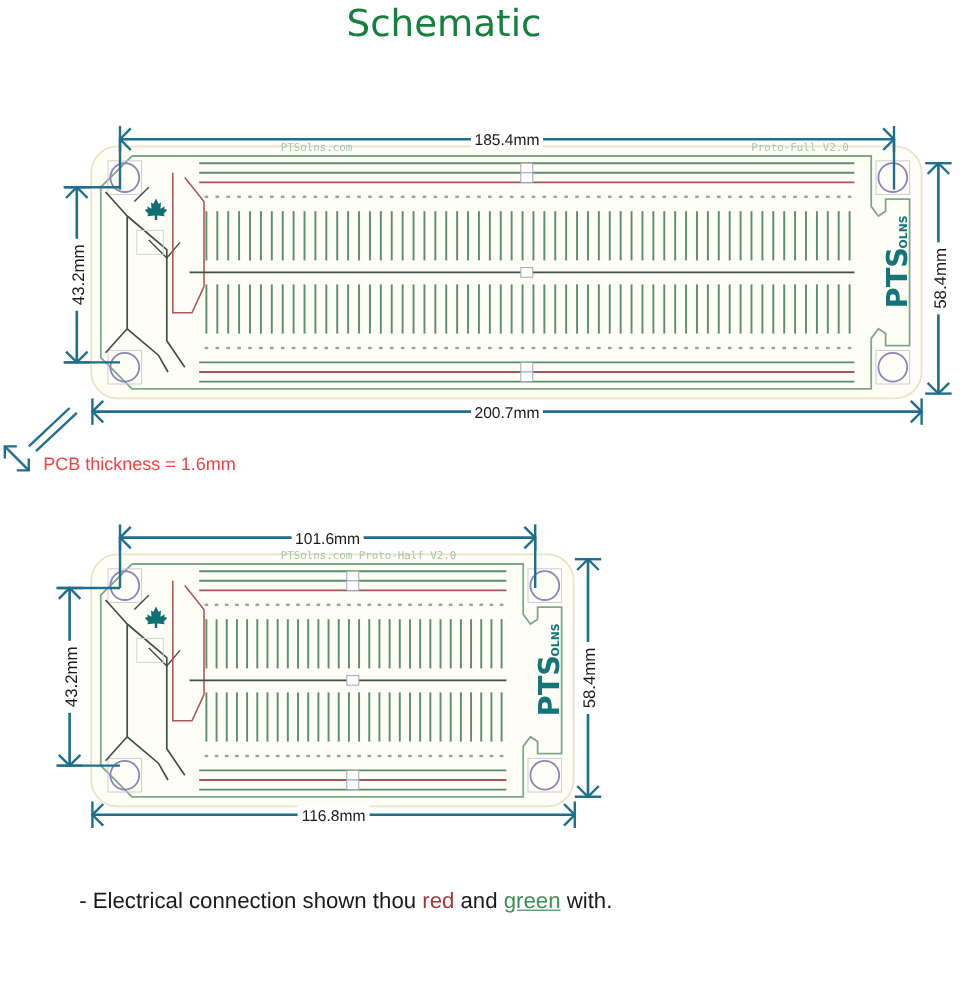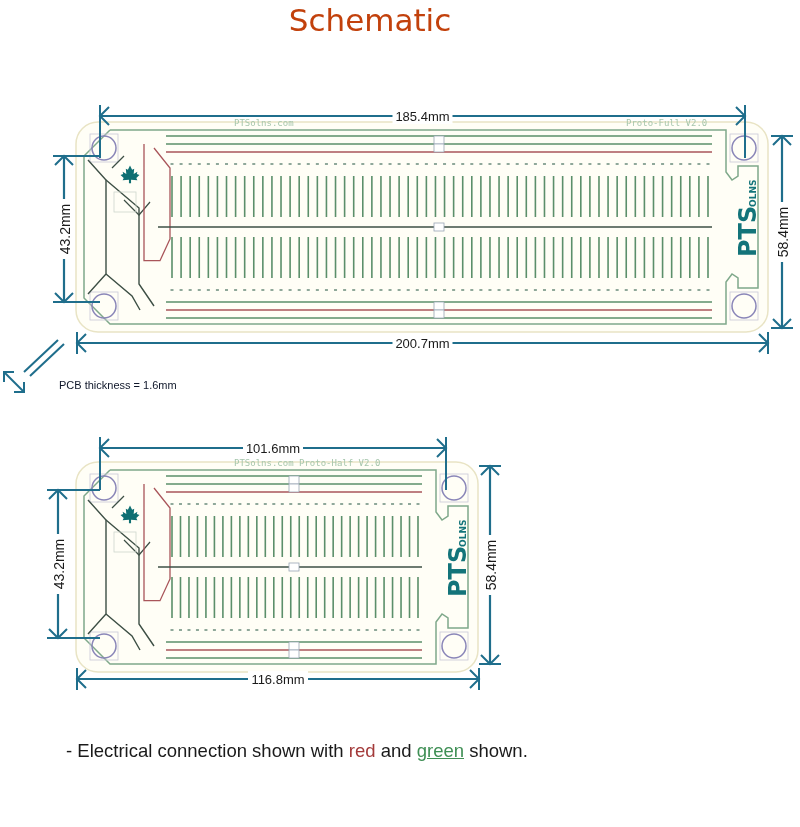--- a/index.html
+++ b/index.html
@@ -1,21 +1,21 @@
 <!DOCTYPE html>
 <html><head>
 <meta charset="utf-8">
 <style>
   html, body { margin: 0; padding: 0; background: #ffffff; }
   body { width: 800px; height: 827px; position: relative; overflow: hidden;
          font-family: "Liberation Sans", "DejaVu Sans", sans-serif; color: #1a1a1a; }
   .title { position: absolute; left: 0; width: 740px; top: 2px; text-align: center;
-           font-size: 31px; font-family: "DejaVu Sans", sans-serif; font-weight: normal; color: #c2410c; }
+           font-size: 31px; font-family: "DejaVu Sans", sans-serif; font-weight: normal; color: #15803d; }
   svg.diagram { position: absolute; left: 0; top: 0; }
-  .pcb-note { position: absolute; left: 36px; top: 379px; font-size: 11px; color: #0f172a; margin-left: 23px; }
+  .pcb-note { position: absolute; left: 36px; top: 379px; font-size: 15px; color: #ef4444; }
   .notes { position: absolute; left: 66px; top: 738px; font-size: 18.5px; line-height: 25px; color: #1a1a1a; }
   .notes div { white-space: nowrap; }
   .red { color: #a33a3a; }
   .green { color: #3f8f55; text-decoration: underline; }
 </style>
 </head>
 <body>
 
 <div class="title">Schematic</div>
 
@@ -561,15 +561,15 @@
       <line x1="4" y1="372" x2="24" y2="392" stroke="#1f6e8c" stroke-width="2"></line>
       <polyline points="4,382 4,372 14,372" fill="none" stroke="#1f6e8c" stroke-width="2"></polyline>
       <polyline points="14,392 24,392 24,382" fill="none" stroke="#1f6e8c" stroke-width="2"></polyline>
     </g>
 </svg>
 
 <div class="pcb-note">PCB thickness = 1.6mm</div>
 
 <div class="notes">
   <div>
-    <span>- Electrical connection shown with </span><span class="red">red</span><span> and </span><span class="green">green</span><span> shown.</span>
+    <span>- Electrical connection shown thou </span><span class="red">red</span><span> and </span><span class="green">green</span><span> with.</span>
   </div>
 </div>
 
 </body></html>

